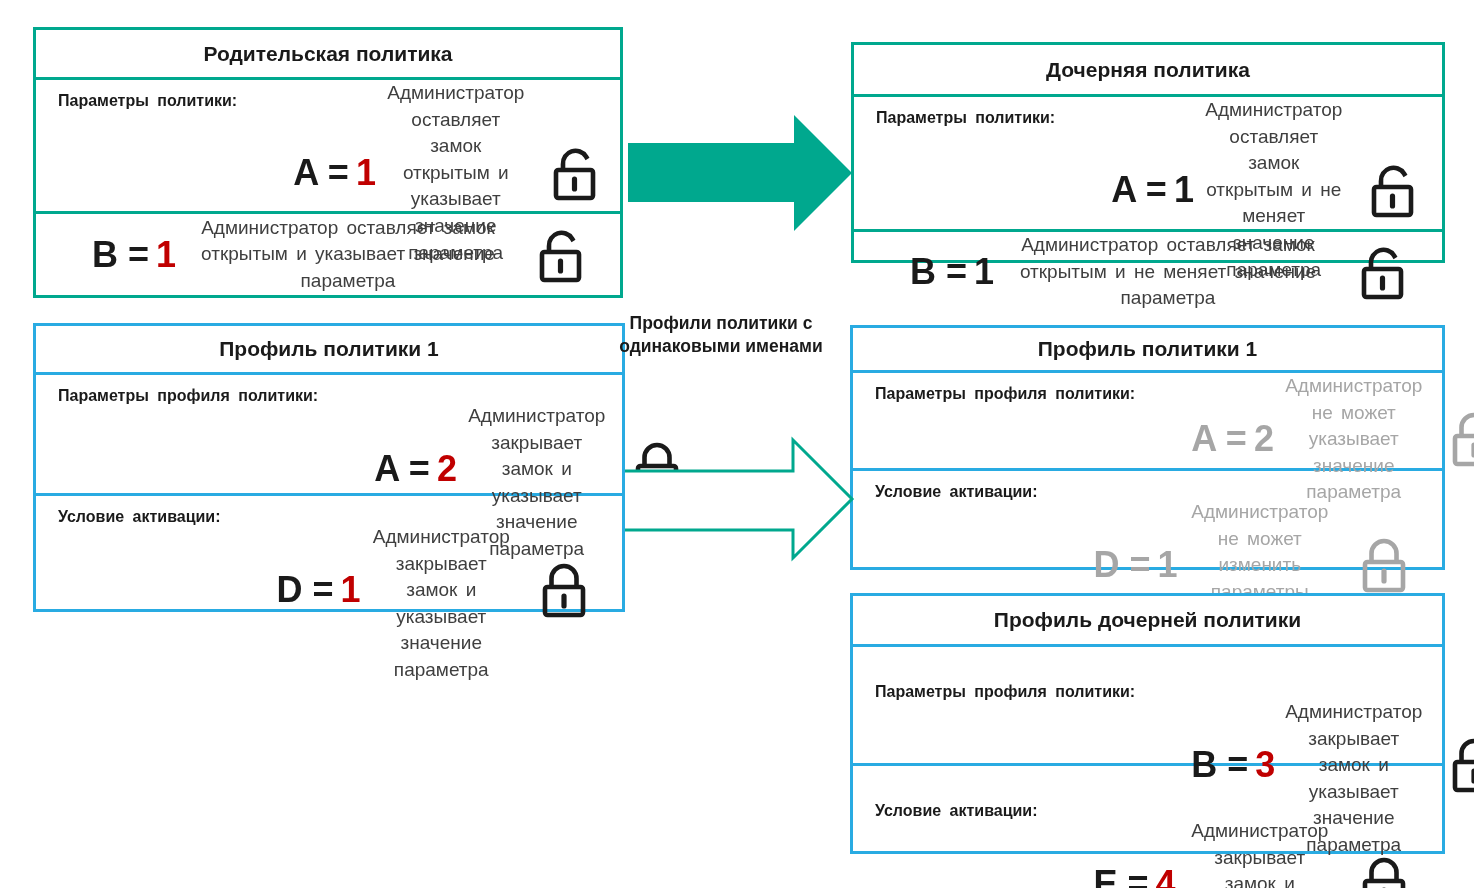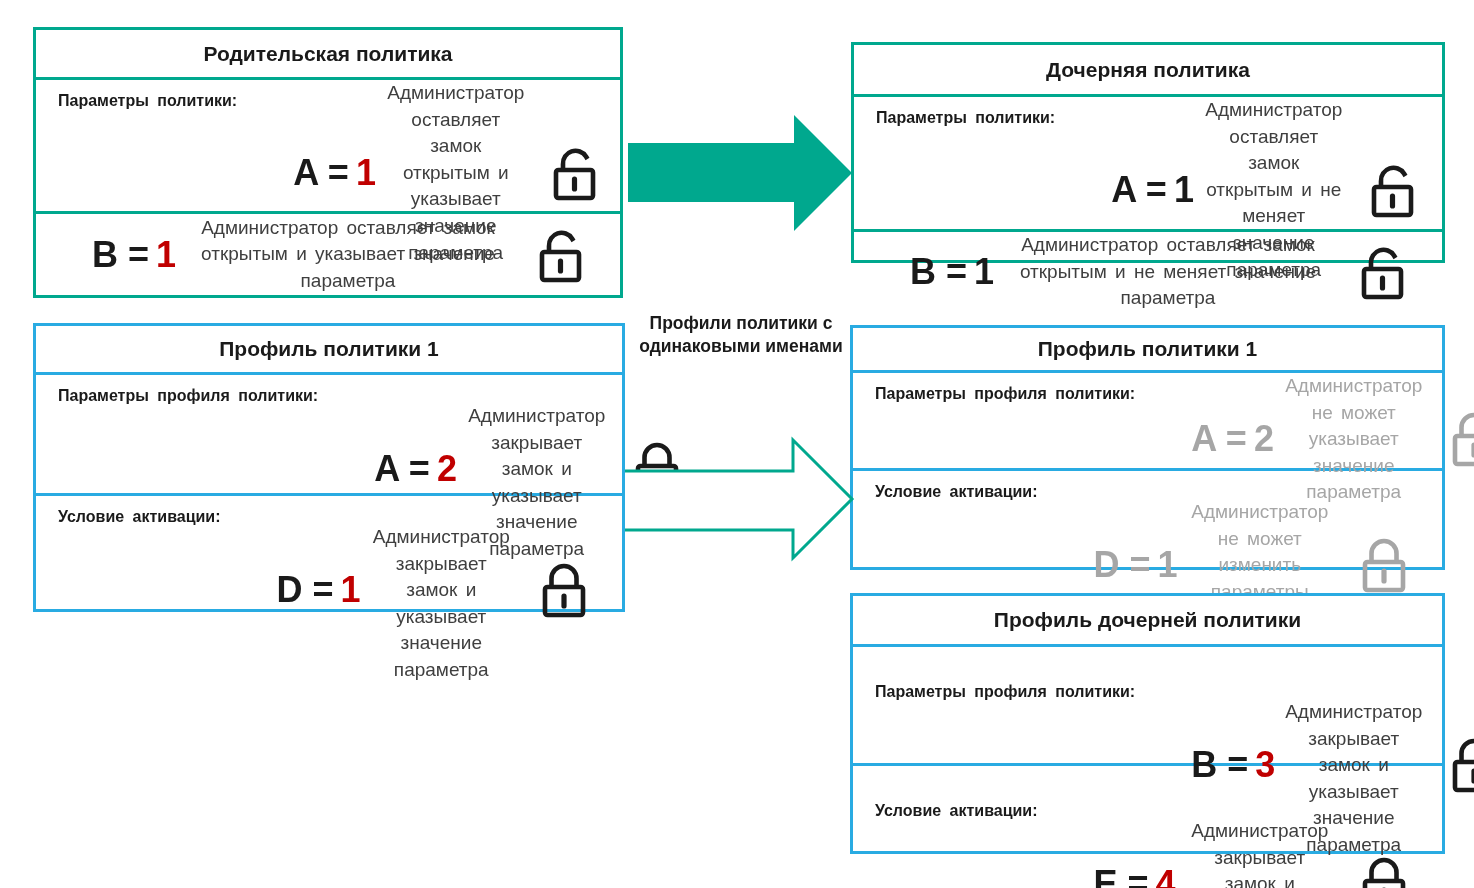--- a/index.html
+++ b/index.html
@@ -30,21 +30,21 @@
   .param .val{margin-left:7px;}
   .val-red{color:var(--c-red);}
   .desc{justify-self:center; text-align:center; font-size:19px; line-height:1.4;
     color:var(--c-desc); word-spacing:3px;}
   .w345{max-width:345px;} .w320{max-width:320px;} .w300{max-width:300px;margin-top:28px;} .w330{max-width:330px;}
   .lock{justify-self:center; display:flex; align-items:center; color:var(--c-ink);}
   .muted{color:var(--c-gray) !important;}
 
   
   .arrow-svg{position:absolute;}
-  .mid-label{position:absolute; left:632px; top:312px; width:218px; text-align:center;
+  .mid-label{position:absolute; left:612px; top:312px; width:218px; text-align:center;
     font-weight:bold; font-size:17.5px; line-height:1.3; color:var(--c-ink);}
 </style>
 </head>
 <body>
 
 <svg width="0" height="0" style="position:absolute">
   <defs>
     <g id="lock-open-shape">
       <rect x="3" y="26" width="37" height="28" rx="2.5" fill="none" stroke="currentColor" stroke-width="4.6"></rect>
       <path d="M10 26 V20 A12.5 12.5 0 0 1 33 12.5 L34.5 15" fill="none" stroke="currentColor" stroke-width="4.6"></path>

